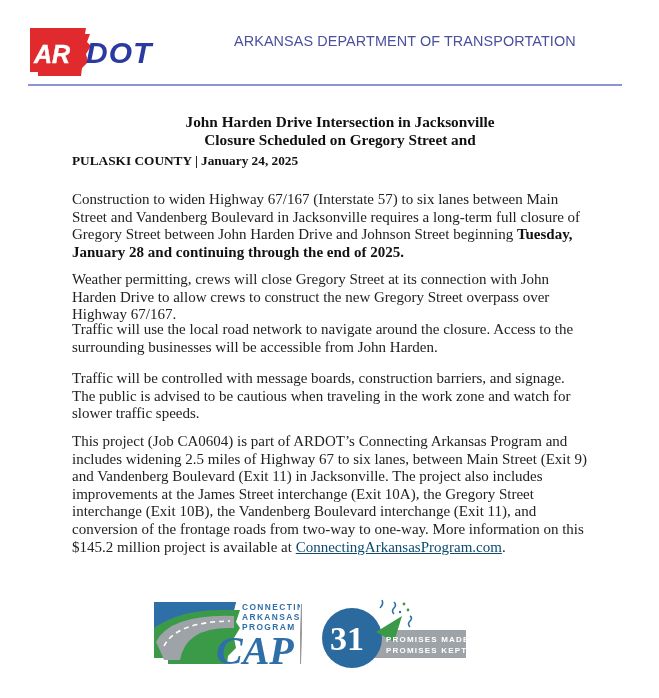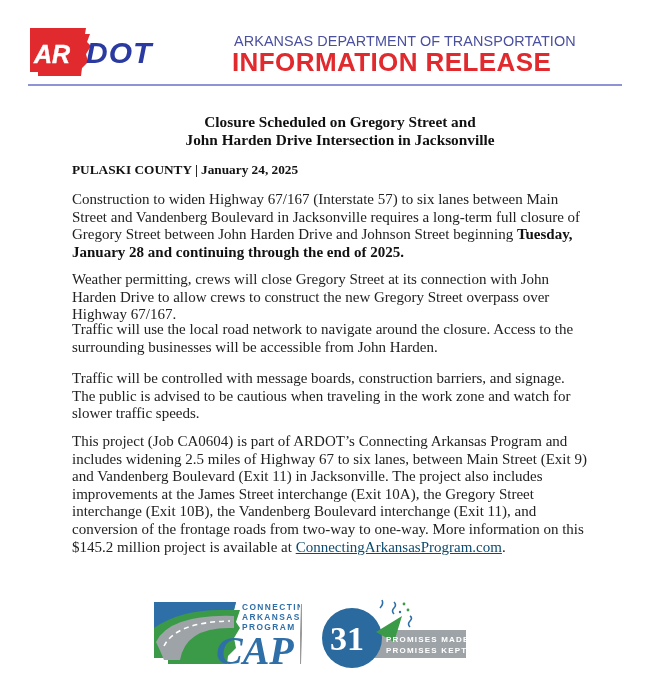--- a/index.html
+++ b/index.html
@@ -4,21 +4,21 @@
 <style>
   html, body { margin:0; padding:0; background:#ffffff; }
   body { width:659px; height:698px; position:relative; overflow:hidden; font-family:"DejaVu Serif", serif; color:#1a1a1a; }
   .header { position:absolute; left:0; top:0; width:659px; height:92px; }
   .logo-ardot { position:absolute; left:24px; top:26px; width:150px; height:52px; }
   .agency { position:absolute; left:234px; top:33px; font-family:"Liberation Sans", sans-serif; font-size:14.4px; letter-spacing:0.1px; color:#4a4f9e; white-space:nowrap; }
   .release { position:absolute; left:232px; top:47px; font-family:"Liberation Sans", sans-serif; font-weight:bold; font-size:26px; letter-spacing:0.4px; color:#e02a2e; white-space:nowrap; }
   .rule { position:absolute; left:28px; top:84px; width:594px; height:2px; background:#8d93d4; }
 
   .title { position:absolute; left:60px; top:113px; width:560px; text-align:center; font-family:"Liberation Serif", serif; font-weight:bold; font-size:15.3px; line-height:18px; color:#111; }
-  .dateline { position:absolute; left:72px; top:162px; font-family:"Liberation Serif", serif; font-weight:bold; font-size:13.3px; color:#111; white-space:nowrap; }
+  .dateline { position:absolute; left:72px; top:153px; font-family:"Liberation Serif", serif; font-weight:bold; font-size:13.3px; color:#111; white-space:nowrap; }
   .dateline .sep { margin:0 3px; }
   .body-text { position:absolute; left:72px; width:515px; font-family:"Liberation Serif", serif; font-size:15px; line-height:17.6px; color:#222; }
   .body-text b { color:#111; }
   .p1 { top:191px; }
   .p2 { top:271px; }
   .p3 { top:321px; }
   .p4 { top:370px; }
   .p5 { top:433px; }
   .link { color:#0c4a6e; text-decoration:underline; }
 
@@ -30,27 +30,26 @@
 </head>
 <body>
 
 <div class="header">
   <svg class="logo-ardot" viewBox="0 0 150 52">
     <path d="M6 2 H62 L61 8 L66 8 L63 16 L67 20 L62 28 L64 36 L58 42 L57 50 H14 V46 H6 Z" fill="#e02a2e"></path>
     <text x="10" y="37" font-family="Liberation Sans, sans-serif" font-weight="bold" font-style="italic" font-size="25" fill="#ffffff" stroke="#ffffff" stroke-width="0.4">AR</text>
     <text x="62" y="37" font-family="Liberation Sans, sans-serif" font-weight="bold" font-style="italic" font-size="30" fill="#2a3aa0" letter-spacing="1">DOT</text>
   </svg>
   <div class="agency">ARKANSAS DEPARTMENT OF TRANSPORTATION</div>
-  <div class="release">INFORMATION RELEASE</div>
   <div class="rule"></div>
 </div>
 
 <div class="title">
+  <div>John Harden Drive Intersection in Jacksonville</div>
   <div>Closure Scheduled on Gregory Street and</div>
-  <div>John Harden Drive Intersection in Jacksonville</div>
 </div>
 
 <div class="dateline">
   <span>PULASKI COUNTY</span><span class="sep">|</span><span>January 24, 2025</span>
 </div>
 
 <div class="body-text p1">
   <span>Construction to widen Highway 67/167 (Interstate 57) to six lanes between Main Street and Vandenberg Boulevard in Jacksonville requires a long-term full closure of Gregory Street between John Harden Drive and Johnson Street beginning </span><b>Tuesday, January 28 and continuing through the end of 2025.</b>
 </div>
 

